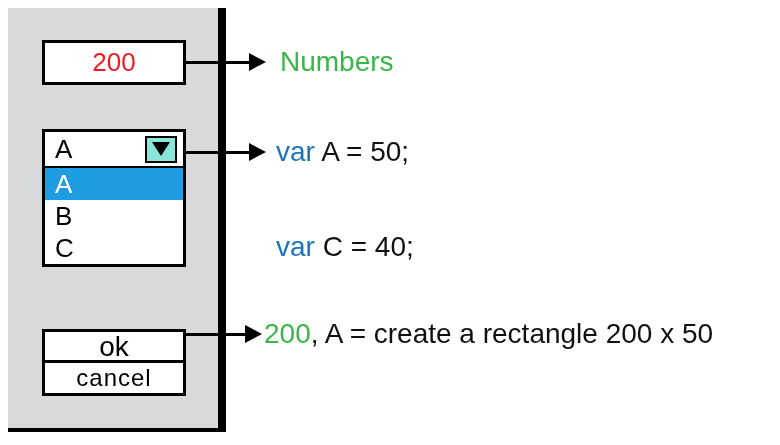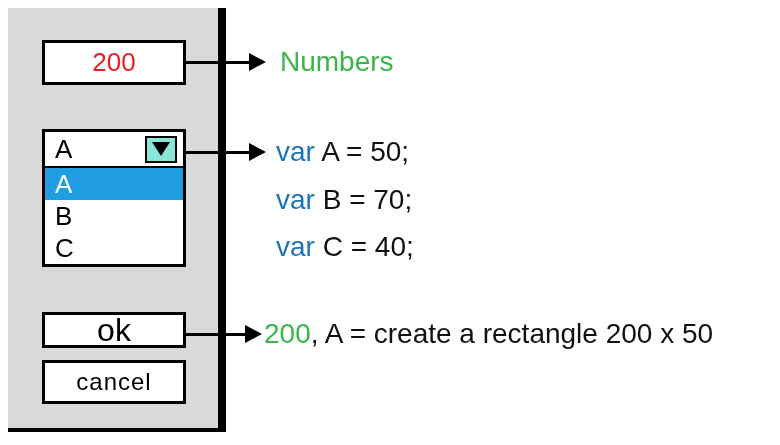--- a/index.html
+++ b/index.html
@@ -21,22 +21,22 @@
   }
 
   .field {
     position:absolute; left:34px; width:144px;
     background:#fff; border:3px solid #000;
     display:flex; align-items:center; justify-content:center;
     font-size:26px;
   }
   .number-input { top:32px; height:45px; color:#ee1c23; }
   .btn { cursor:default; color:#000; }
-  .ok-btn { top:304px; height:36px; font-size:32px; }
-  .cancel-btn { top:352px; height:44px; font-size:24px; letter-spacing:1px; }
+  .ok-btn { top:321px; height:36px; font-size:28px; }
+  .cancel-btn { top:352px; height:36px; font-size:24px; letter-spacing:1px; }
 
   
   .dropdown {
     position:absolute; left:34px; top:121px; width:144px;
     background:#fff; border:3px solid #000;
   }
   .dd-head {
     height:36px; display:flex; align-items:center;
     padding-left:10px; font-size:26px; color:#000;
     border-bottom:2px solid #000;
@@ -127,23 +127,20 @@
     <div class="arrow-head"></div>
   </div>
 
   <div class="note green" style="left:280px; top:47px;text-align:center;">
     <span>Numbers</span>
   </div>
 
   <div class="note" style="left:276px; top:137px;">
     <span class="blue">var</span><span class="black"> A = 50;</span>
   </div>
-  <div class="note" style="left:276px; top:185px;">
-    <span class="blue">var</span><span class="black"> B = 70;</span>
-  </div>
   <div class="note" style="left:276px; top:232px;">
     <span class="blue">var</span><span class="black"> C = 40;</span>
   </div>
 
   <div class="note" style="left:264px; top:319px;">
     <span class="green">200</span><span class="black">, A = create a rectangle 200 x 50</span>
   </div>
 
 </div>
 

